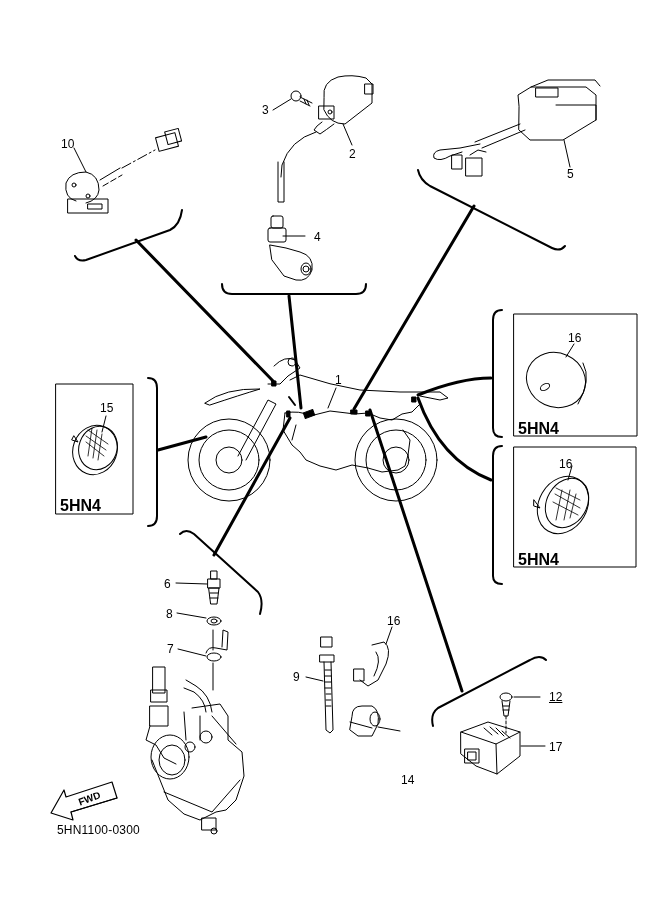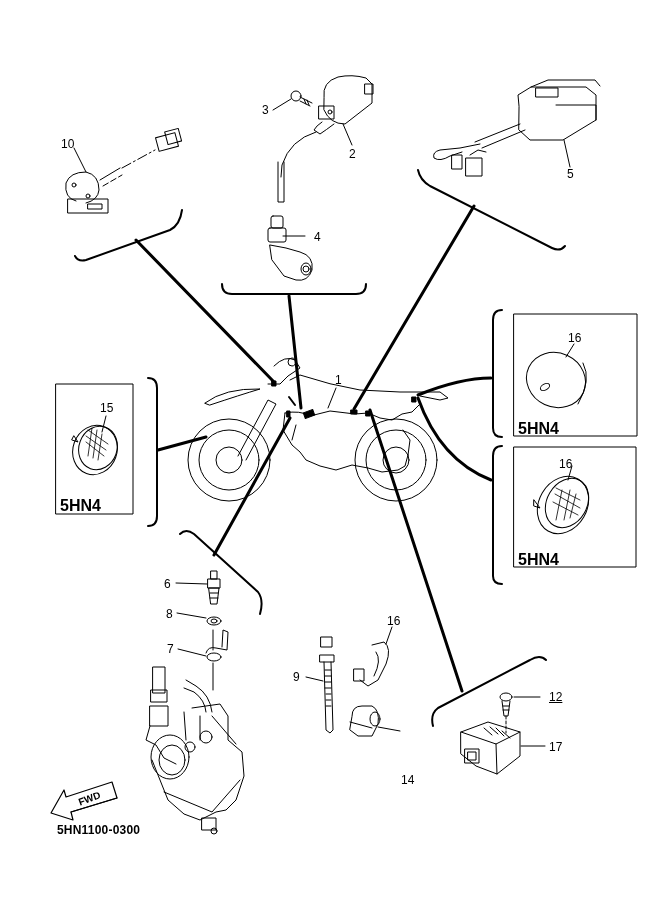--- a/index.html
+++ b/index.html
@@ -1,21 +1,21 @@
 <!DOCTYPE html>
 <html><head>
 <meta charset="utf-8">
 <style>
   html, body { margin:0; padding:0; background:#ffffff; }
   body { width:661px; height:913px; position:relative; overflow:hidden;
          font-family:"Liberation Sans", sans-serif; color:#000; }
   #stage { position:absolute; left:0; top:0; width:661px; height:913px; }
   .lbl { position:absolute; font-size:12px; line-height:12px; color:#000; }
   .box-code { position:absolute; font-size:16px; font-weight:bold; }
-  .ref-code { position:absolute; left:57px; top:823px; font-size:12px; font-weight:bold; letter-spacing:0.2px; }
+  .ref-code { position:absolute; left:57px; top:823px; font-size:12px; font-weight:normal; letter-spacing:0.2px; }
 </style>
 </head>
 <body>
 
 <svg id="stage" width="661" height="913" viewBox="0 0 661 913" xmlns="http://www.w3.org/2000/svg">
   <g fill="none" stroke="#000" stroke-width="1" stroke-linecap="round" stroke-linejoin="round">
 
     <g>
 
       <circle cx="229" cy="460" r="41"></circle>

